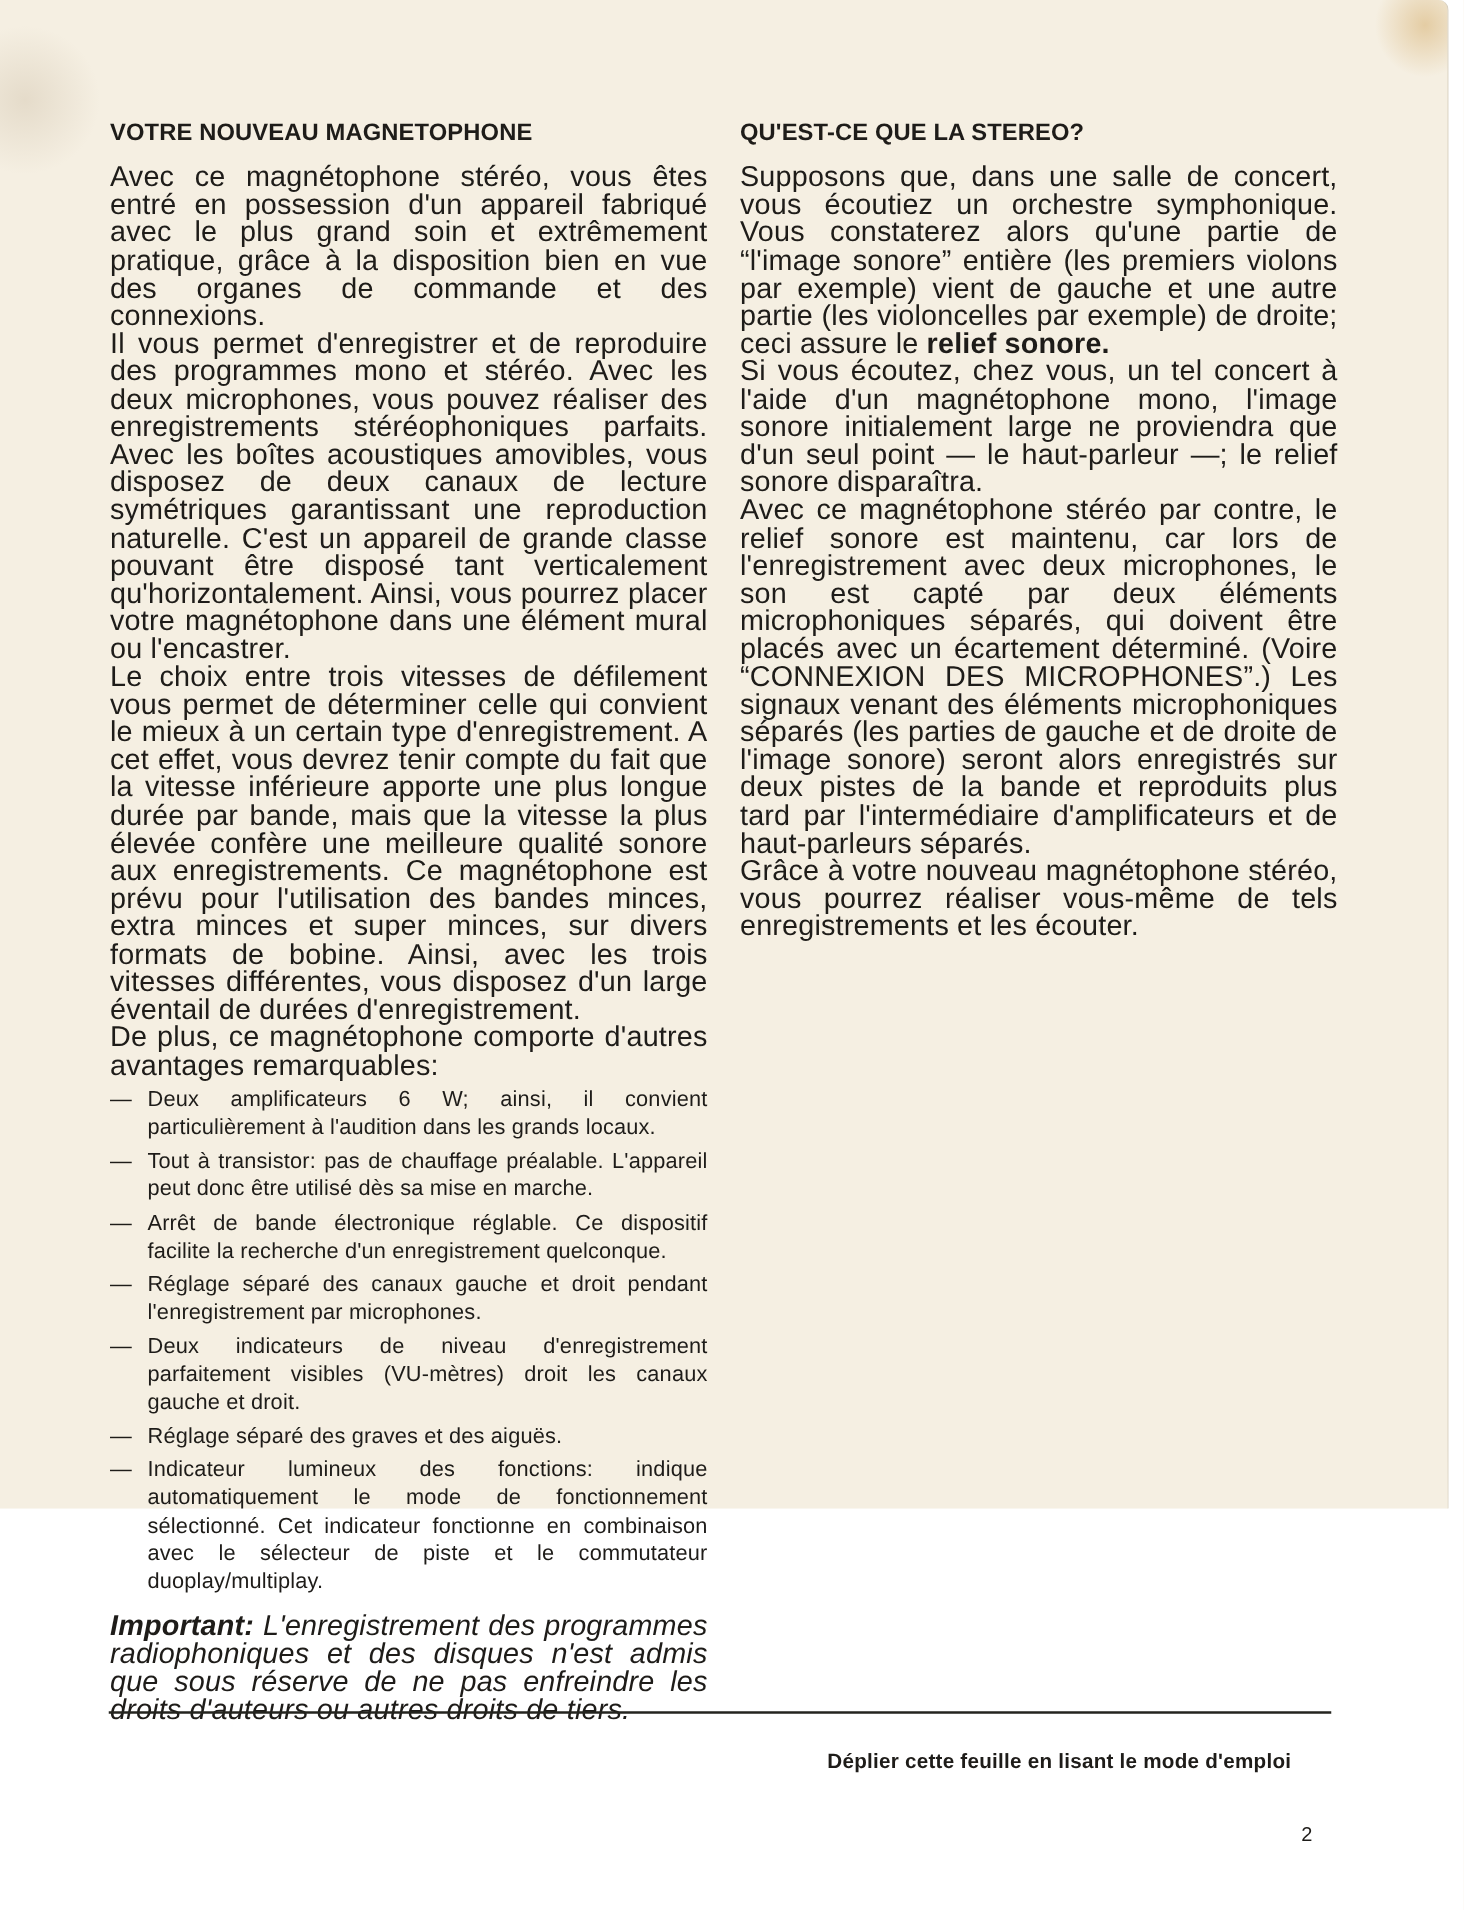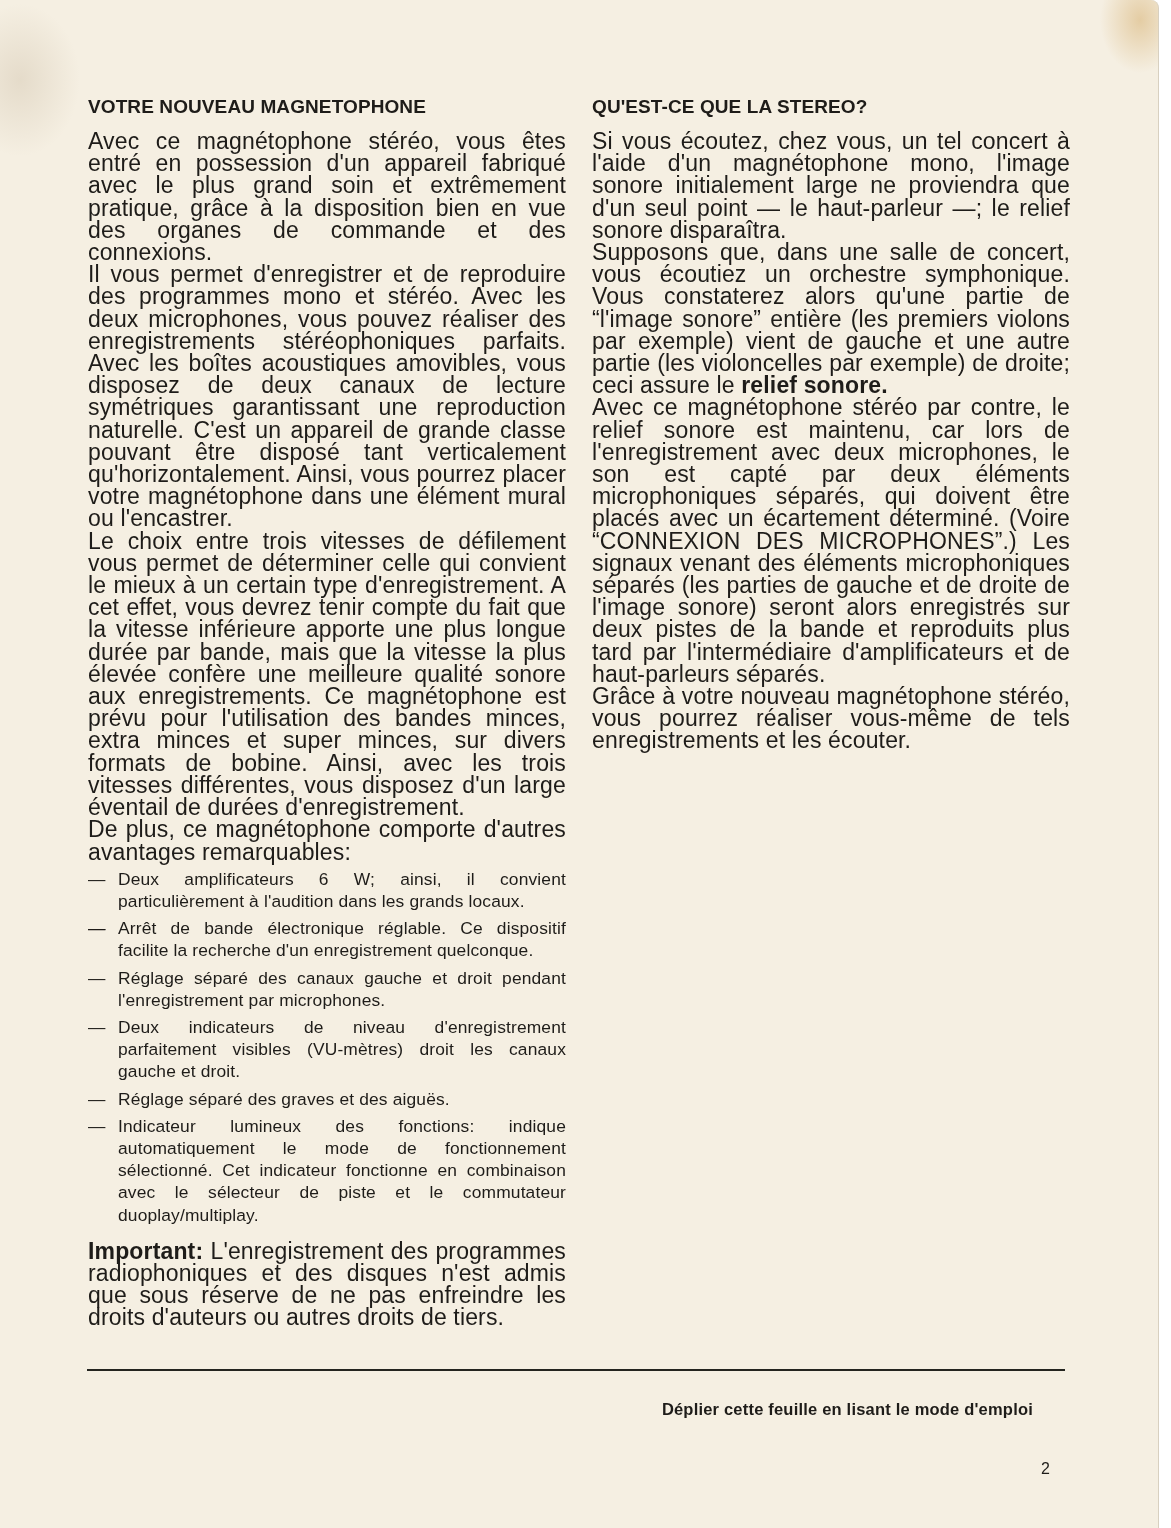--- a/index.html
+++ b/index.html
@@ -4,21 +4,21 @@
   <style>
     html, body { margin: 0; padding: 0; }
     body {
       width: 1171px; height: 1528px; overflow: hidden;
       background: #ffffff;
       font-family: "Liberation Sans", "DejaVu Sans", sans-serif;
       color: #1e1c19;
     }
     .page {
       position: absolute; left: 0; top: 0;
-      width: 1158px; height: 1528px;
+      width: 1158px; height: 1207px;
       background: #f5efe2;
       background-image:
         radial-gradient(ellipse at 1140px 20px, rgba(214,176,112,0.55) 0, rgba(214,176,112,0) 40px),
         radial-gradient(ellipse at 20px 80px, rgba(180,160,130,0.25) 0, rgba(180,160,130,0) 60px);
       border-right: 1px solid #d8d0c0;
       border-top-right-radius: 8px;
     }
     .col {
       position: absolute; top: 96px;
       width: 478px;
@@ -34,21 +34,21 @@
       margin: 0; font-size: 23px; line-height: 22.2px;
       text-align: justify; letter-spacing: 0.15px;
     }
     .list { margin: 5px 0 0 0; padding: 0; list-style: none; }
     .list li {
       position: relative; padding-left: 30px;
       font-size: 17.4px; line-height: 22.2px; text-align: justify;
       margin-bottom: 5px; letter-spacing: 0.15px;
     }
     .list li .dash { position: absolute; left: 0; top: 0; }
-    .important { margin-top: 14px; }
+    .important { margin-top: 14px; font-style: italic; }
     b { font-weight: bold; }
     .rule {
       position: absolute; left: 87px; top: 1369px;
       width: 978px; height: 2px; background: #24241f;
     }
     .footer-note {
       position: absolute; right: 125px; top: 1400px;
       font-size: 16.5px; font-weight: bold; letter-spacing: 0.2px;
     }
     .page-number {
@@ -62,34 +62,34 @@
 <div class="page">
 
   <section class="col col-left">
     <h2>VOTRE NOUVEAU MAGNETOPHONE</h2>
     <p>Avec ce magnétophone stéréo, vous êtes entré en possession d'un appareil fabriqué avec le plus grand soin et extrêmement pratique, grâce à la disposition bien en vue des organes de commande et des connexions.</p>
     <p>Il vous permet d'enregistrer et de reproduire des programmes mono et stéréo. Avec les deux microphones, vous pouvez réaliser des enregistrements stéréophoniques parfaits. Avec les boîtes acoustiques amovibles, vous disposez de deux canaux de lecture symétriques garantissant une reproduction naturelle. C'est un appareil de grande classe pouvant être disposé tant verticalement qu'horizontalement. Ainsi, vous pourrez placer votre magnétophone dans une élément mural ou l'encastrer.</p>
     <p>Le choix entre trois vitesses de défilement vous permet de déterminer celle qui convient le mieux à un certain type d'enregistrement. A cet effet, vous devrez tenir compte du fait que la vitesse inférieure apporte une plus longue durée par bande, mais que la vitesse la plus élevée confère une meilleure qualité sonore aux enregistrements. Ce magnétophone est prévu pour l'utilisation des bandes minces, extra minces et super minces, sur divers formats de bobine. Ainsi, avec les trois vitesses différentes, vous disposez d'un large éventail de durées d'enregistrement.</p>
     <p>De plus, ce magnétophone comporte d'autres avantages remarquables:</p>
     <ul class="list">
       <li><span class="dash">—</span><span>Deux amplificateurs 6 W; ainsi, il convient particulièrement à l'audition dans les grands locaux.</span></li>
-      <li><span class="dash">—</span></li>
+      <li><span class="dash">—</span><span>Tout à transistor: pas de chauffage préalable. L'appareil peut donc être utilisé dès sa mise en marche.</span></li>
       <li><span class="dash">—</span><span>Arrêt de bande électronique réglable. Ce dispositif facilite la recherche d'un enregistrement quelconque.</span></li>
       <li><span class="dash">—</span><span>Réglage séparé des canaux gauche et droit pendant l'enregistrement par microphones.</span></li>
       <li><span class="dash">—</span><span>Deux indicateurs de niveau d'enregistrement parfaitement visibles (VU-mètres) droit les canaux gauche et droit.</span></li>
       <li><span class="dash">—</span><span>Réglage séparé des graves et des aiguës.</span></li>
       <li><span class="dash">—</span><span>Indicateur lumineux des fonctions: indique automatiquement le mode de fonctionnement sélectionné. Cet indicateur fonctionne en combinaison avec le sélecteur de piste et le commutateur duoplay/multiplay.</span></li>
     </ul>
     <p class="important"><b>Important:</b><span> L'enregistrement des programmes radiophoniques et des disques n'est admis que sous réserve de ne pas enfreindre les droits d'auteurs ou autres droits de tiers.</span></p>
   </section>
 
   <section class="col col-right">
     <h2>QU'EST-CE QUE LA STEREO?</h2>
+    <p><span>Supposons que, dans une salle de concert, vous écoutiez un orchestre symphonique. Vous constaterez alors qu'une partie de “l'image sonore” entière (les premiers violons par exemple) vient de gauche et une autre partie (les violoncelles par exemple) de droite; ceci assure le </span><b>relief sonore.</b></p>
     <p>Si vous écoutez, chez vous, un tel concert à l'aide d'un magnétophone mono, l'image sonore initialement large ne proviendra que d'un seul point — le haut-parleur —; le relief sonore disparaîtra.</p>
-    <p><span>Supposons que, dans une salle de concert, vous écoutiez un orchestre symphonique. Vous constaterez alors qu'une partie de “l'image sonore” entière (les premiers violons par exemple) vient de gauche et une autre partie (les violoncelles par exemple) de droite; ceci assure le </span><b>relief sonore.</b></p>
     <p>Avec ce magnétophone stéréo par contre, le relief sonore est maintenu, car lors de l'enregistrement avec deux microphones, le son est capté par deux éléments microphoniques séparés, qui doivent être placés avec un écartement déterminé. (Voire “CONNEXION DES MICROPHONES”.) Les signaux venant des éléments microphoniques séparés (les parties de gauche et de droite de l'image sonore) seront alors enregistrés sur deux pistes de la bande et reproduits plus tard par l'intermédiaire d'amplificateurs et de haut-parleurs séparés.</p>
     <p>Grâce à votre nouveau magnétophone stéréo, vous pourrez réaliser vous-même de tels enregistrements et les écouter.</p>
   </section>
 
   <div class="rule"></div>
   <div class="footer-note">Déplier cette feuille en lisant le mode d'emploi</div>
   <div class="page-number">2</div>
 
 </div>
 

